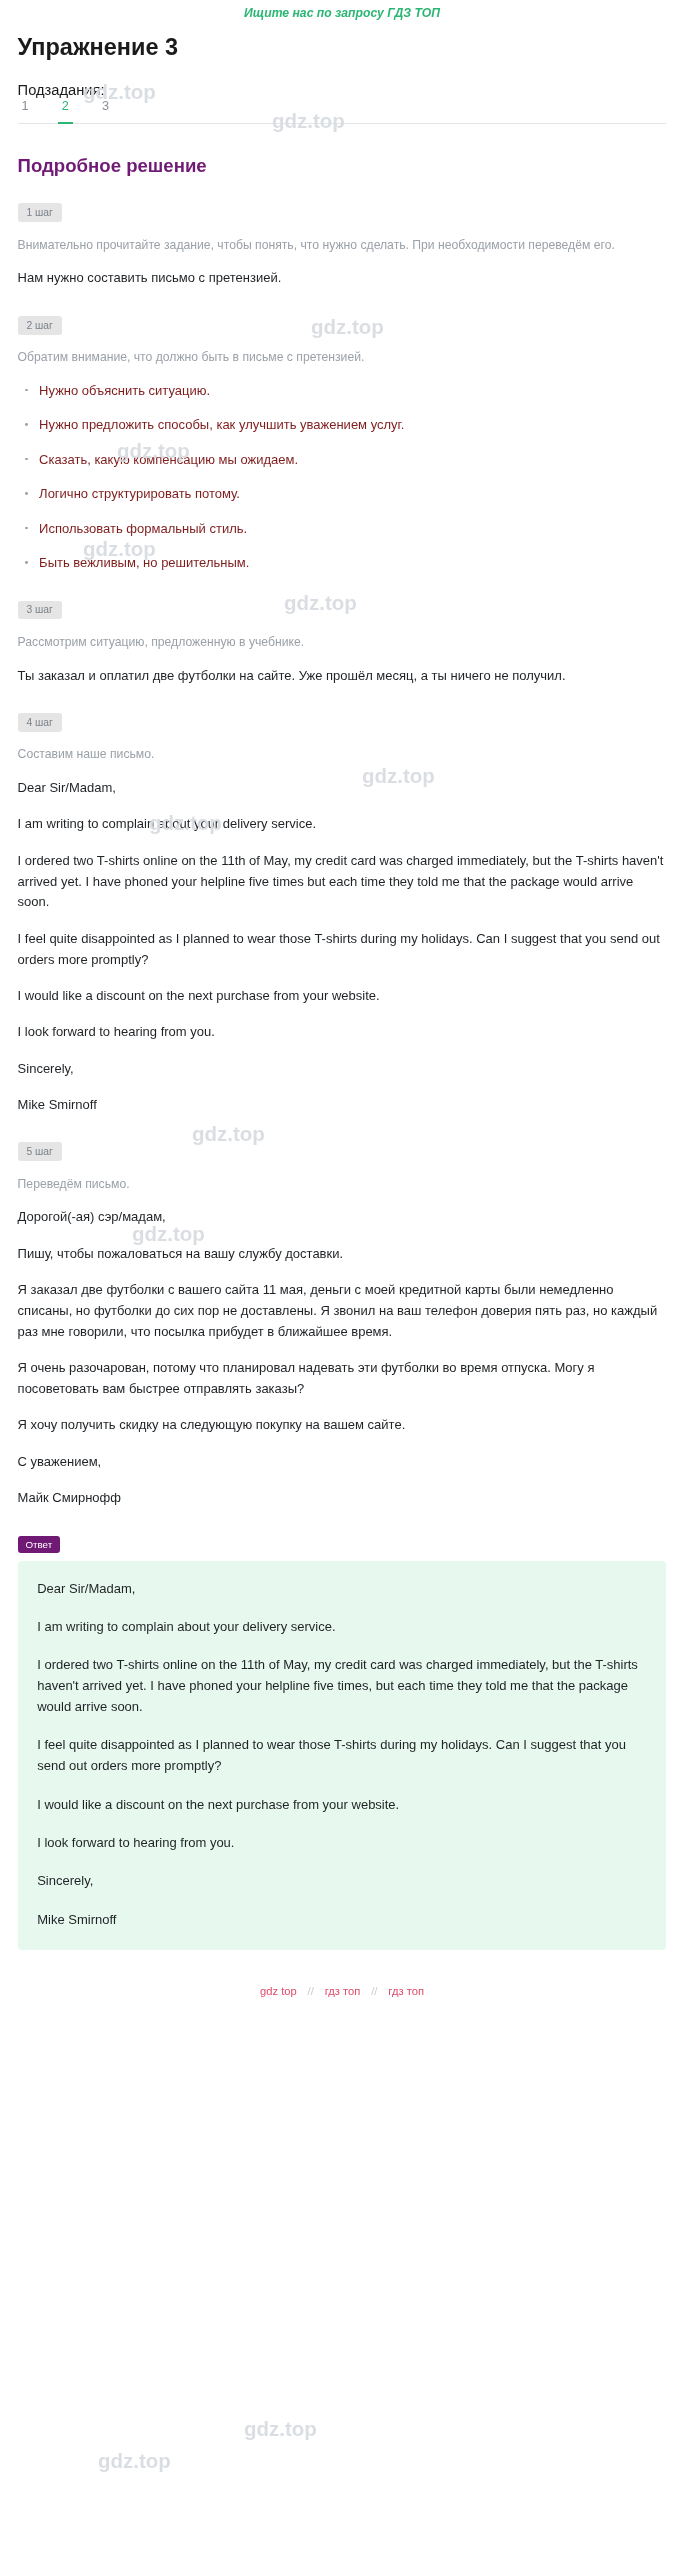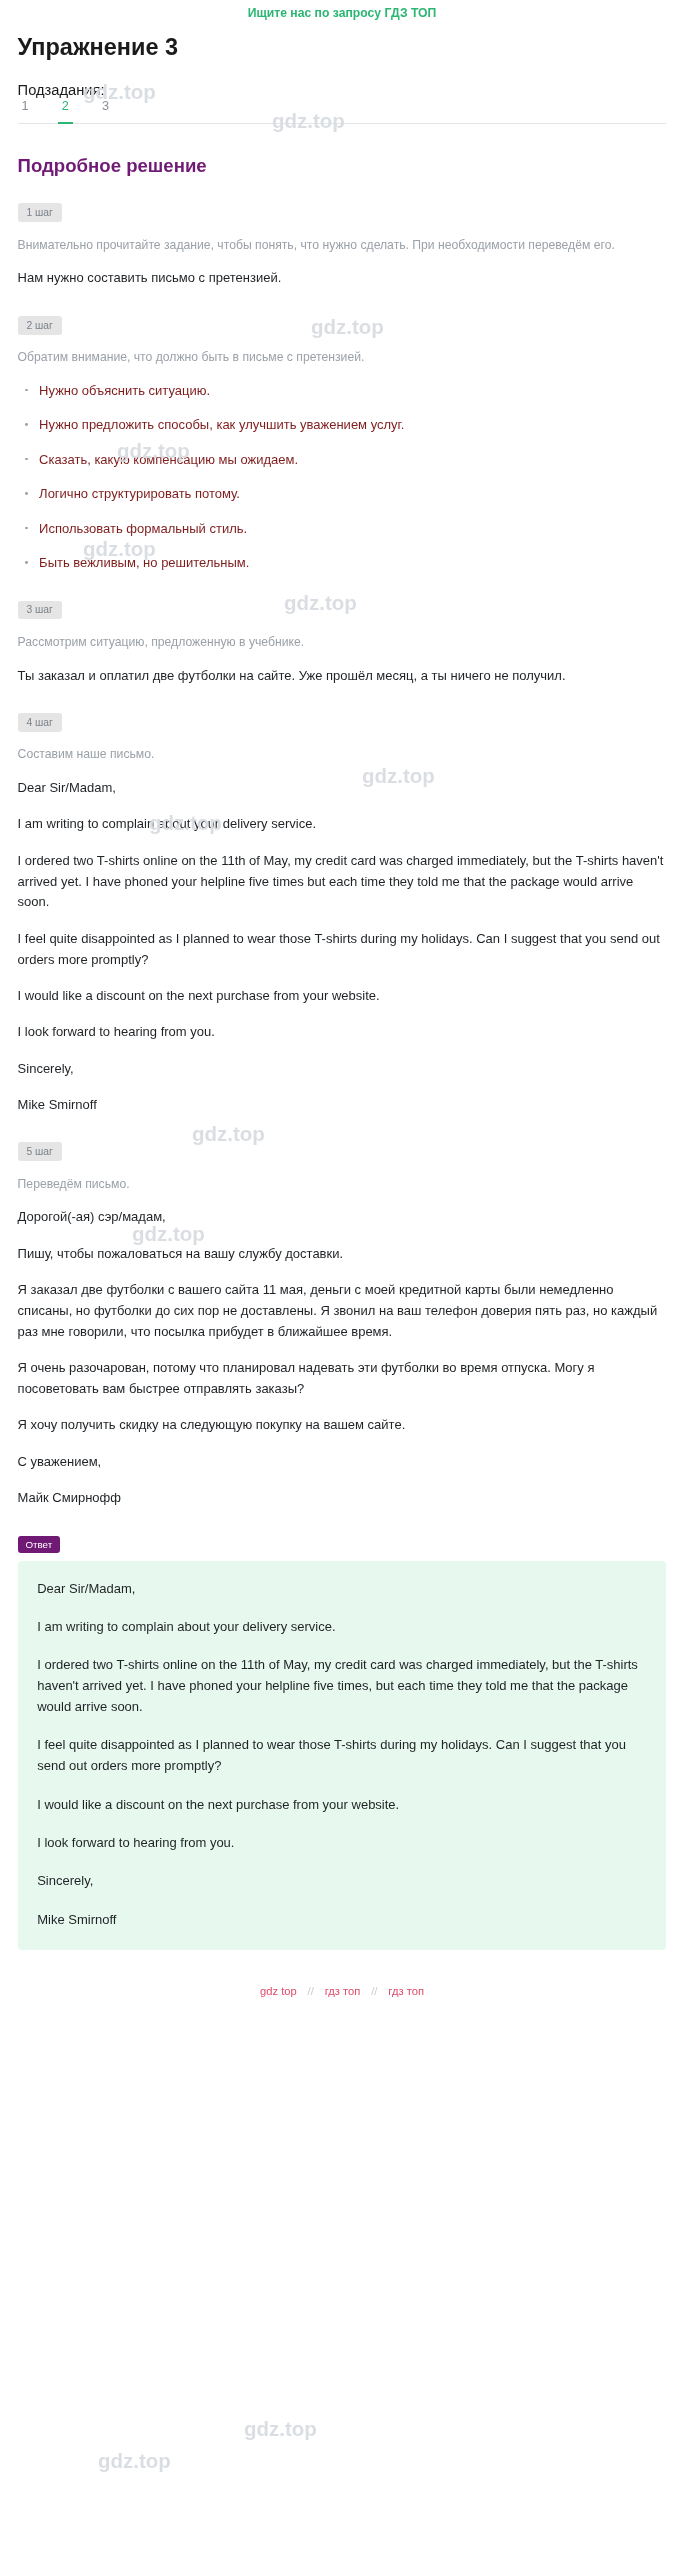--- a/index.html
+++ b/index.html
@@ -18,20 +18,21 @@
     padding: 0 17.6px 0 17.6px;
     overflow: hidden;
   }
   
   .top-banner {
     text-align: center;
     padding: 5.9px 0 5.9px 0;
     font-size: 12.2px;
     color: #2bb673;
     font-weight: 700;
+    font-style: italic;
   }
   
   .title {
     font-size: 23.5px;
     font-weight: 700;
     color: #1b1b1b;
     margin: 7.8px 0 21.5px 0;
   }
   
   .subtask-label {

